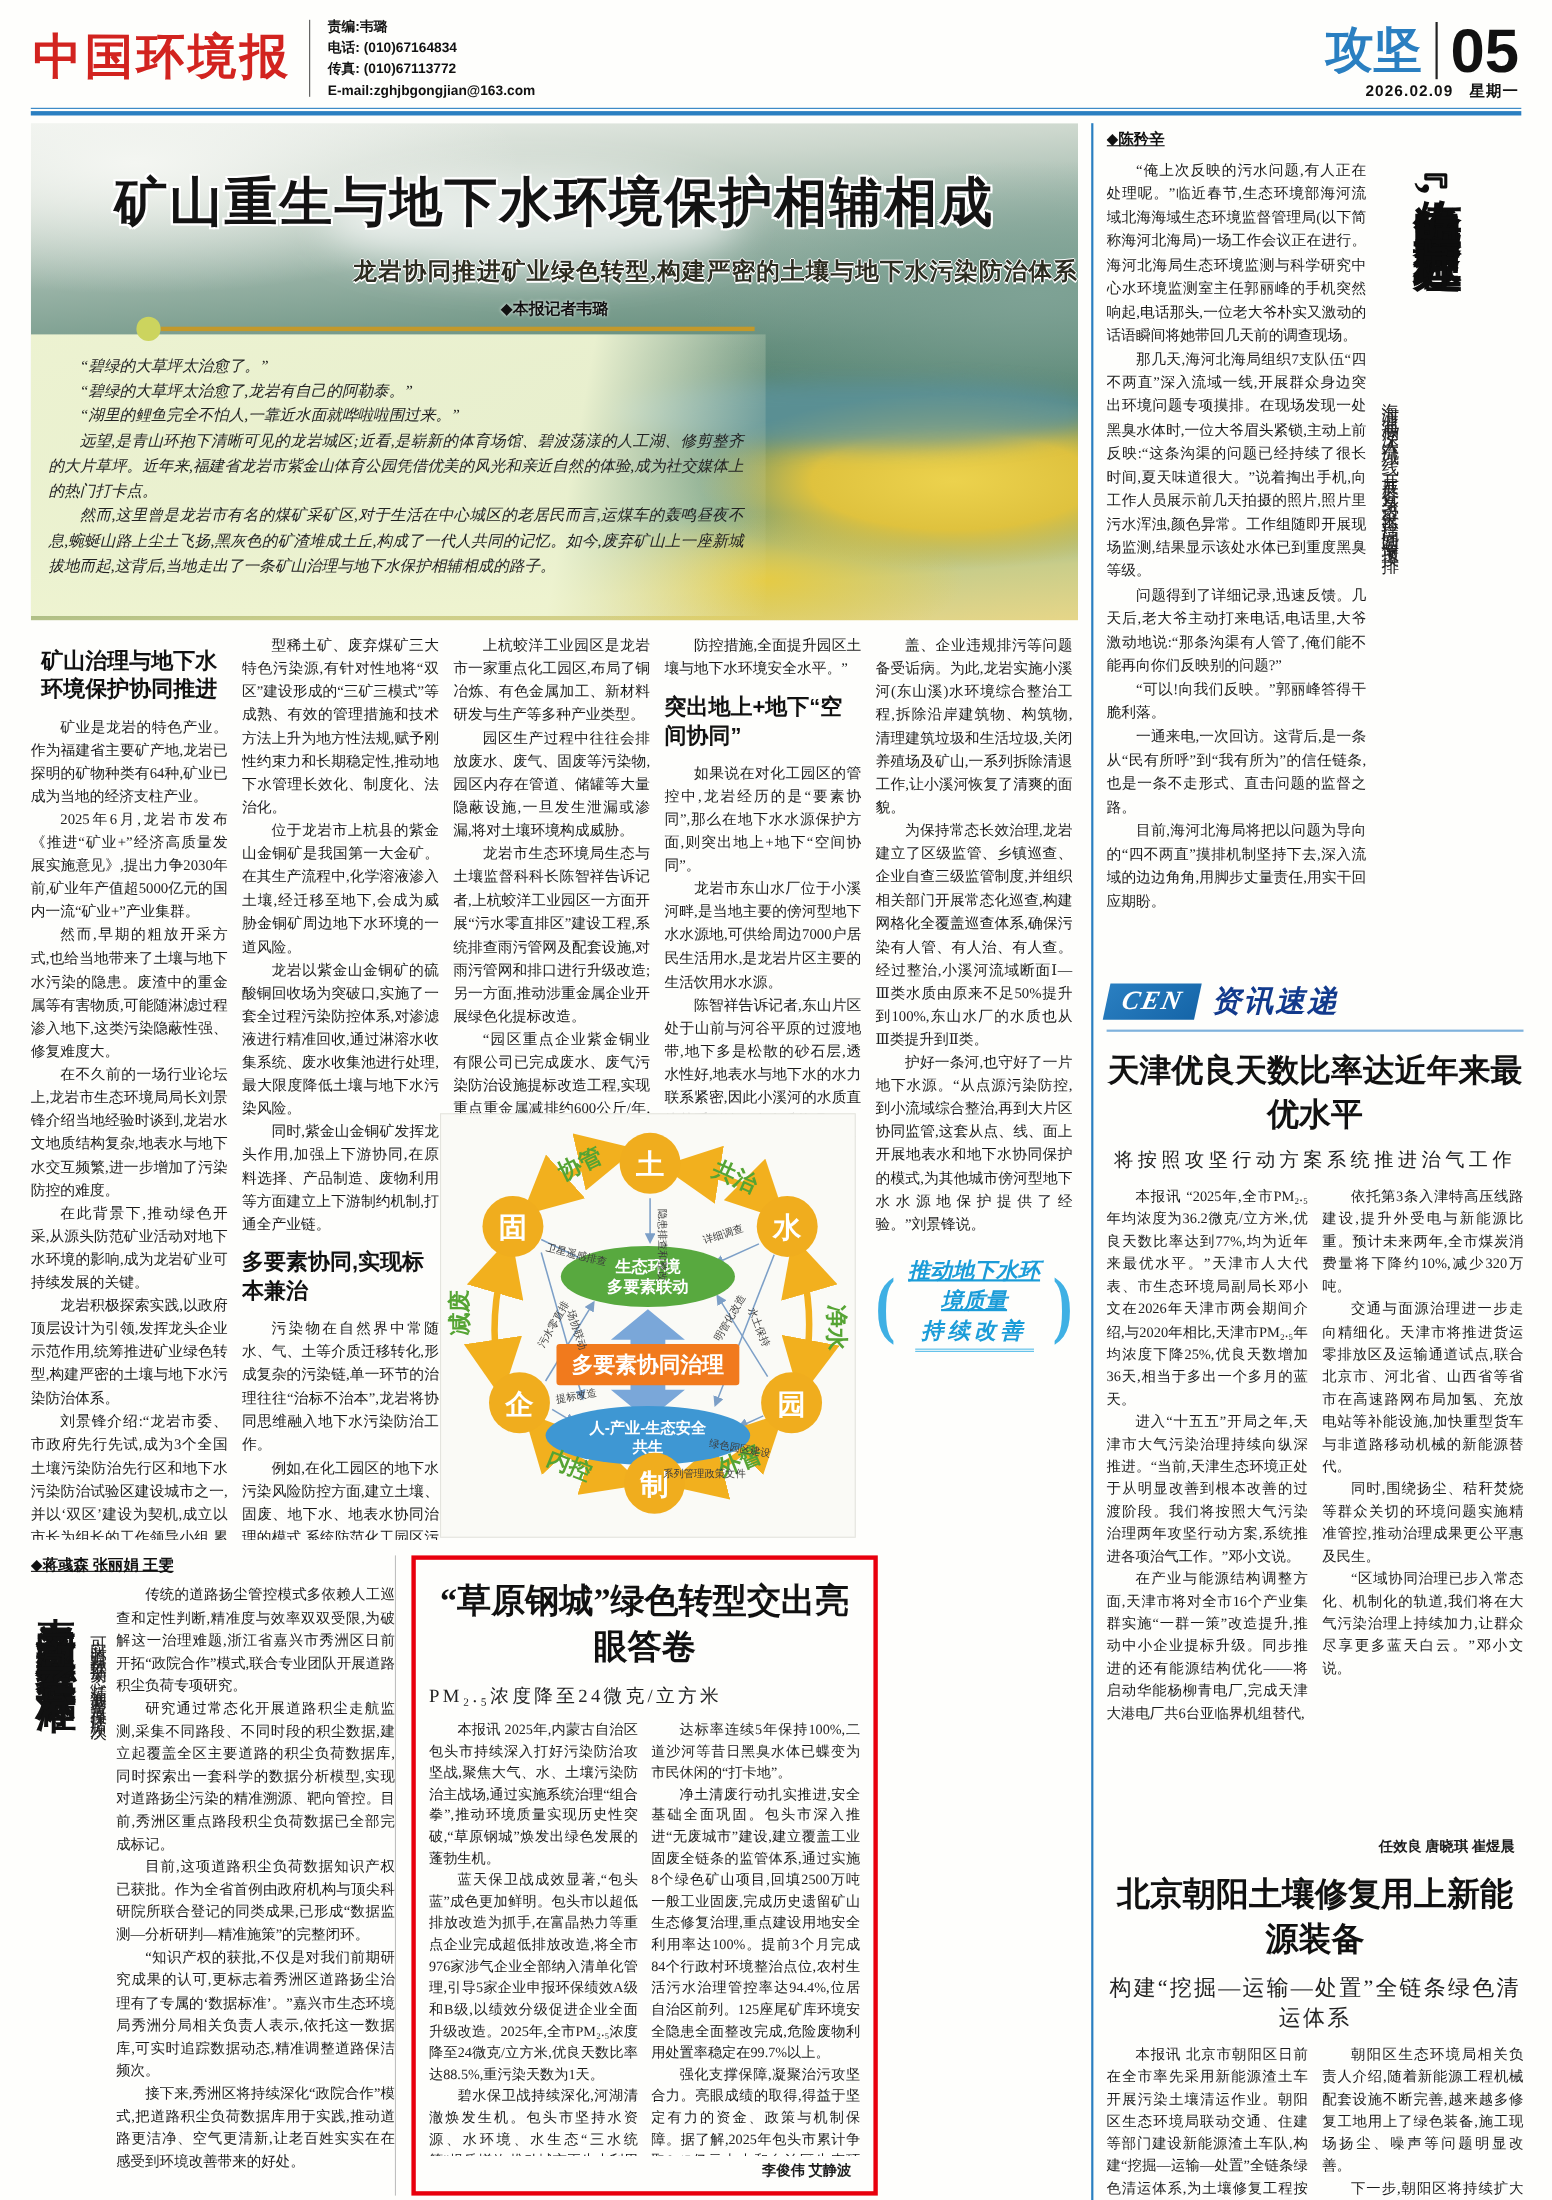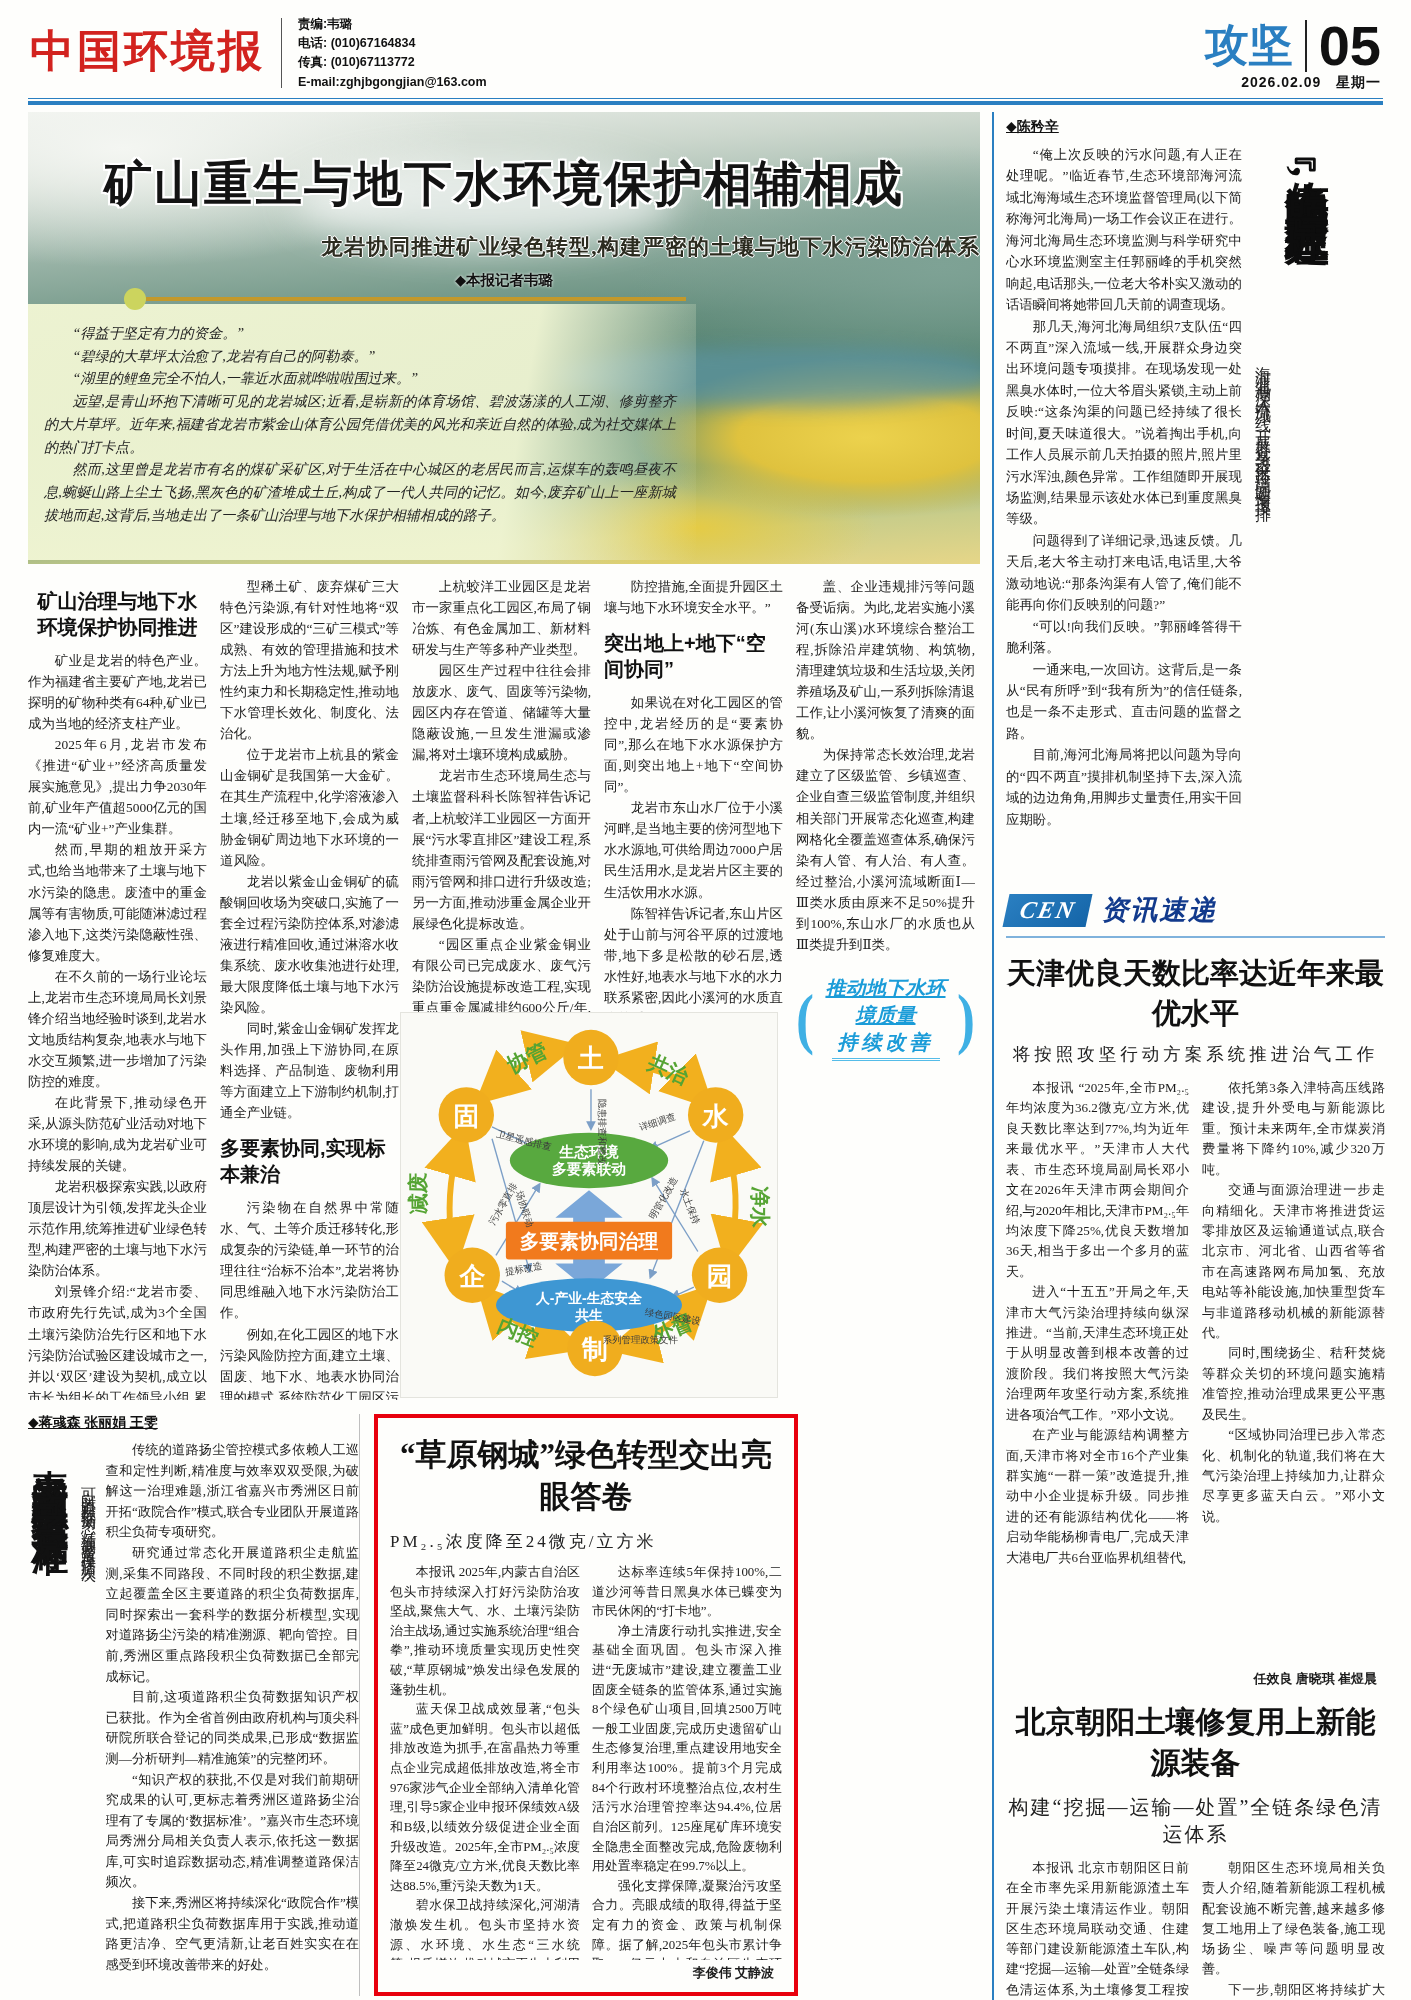--- a/index.html
+++ b/index.html
@@ -149,21 +149,21 @@
     <div class="left-region">
 
       <section class="hero">
         <div class="photo"></div>
         <div class="photo-mist"></div>
         <div class="photo-river"></div>
         <h1 class="hero-headline">矿山重生与地下水环境保护相辅相成</h1>
         <div class="hero-subhead">龙岩协同推进矿业绿色转型,构建严密的土壤与地下水污染防治体系</div>
         <div class="hero-byline">◆本报记者韦璐</div>
         <div class="intro-panel">
-            <p>“得益于坚定有力的资金。”</p>
+            <p>“碧绿的大草坪太治愈了。”</p>
             <p>“碧绿的大草坪太治愈了,龙岩有自己的阿勒泰。”</p>
             <p>“湖里的鲤鱼完全不怕人,一靠近水面就哗啦啦围过来。”</p>
             <p>远望,是青山环抱下清晰可见的龙岩城区;近看,是崭新的体育场馆、碧波荡漾的人工湖、修剪整齐的大片草坪。近年来,福建省龙岩市紫金山体育公园凭借优美的风光和亲近自然的体验,成为社交媒体上的热门打卡点。</p>
             <p>然而,这里曾是龙岩市有名的煤矿采矿区,对于生活在中心城区的老居民而言,运煤车的轰鸣昼夜不息,蜿蜒山路上尘土飞扬,黑灰色的矿渣堆成土丘,构成了一代人共同的记忆。如今,废弃矿山上一座新城拔地而起,这背后,当地走出了一条矿山治理与地下水保护相辅相成的路子。</p>
           </div>
       </section>
 
       <section class="body5">
         <div class="ncol">
           <h3 class="colhead">矿山治理与地下水环境保护协同推进</h3>
@@ -205,20 +205,21 @@
               <p>如果说在对化工园区的管控中,龙岩经历的是“要素协同”,那么在地下水水源保护方面,则突出地上+地下“空间协同”。</p>
               <p>龙岩市东山水厂位于小溪河畔,是当地主要的傍河型地下水水源地,可供给周边7000户居民生活用水,是龙岩片区主要的生活饮用水水源。</p>
               <p>陈智祥告诉记者,东山片区处于山前与河谷平原的过渡地带,地下多是松散的砂石层,透水性好,地表水与地下水的水力联系紧密,因此小溪河的水质直接关系到地下水水质状况。</p>
               <p>昔日的小溪河曾因矿区覆</p>
             </div>
         </div>
         <div class="ncol">
           <div>
               <p>盖、企业违规排污等问题备受诟病。为此,龙岩实施小溪河(东山溪)水环境综合整治工程,拆除沿岸建筑物、构筑物,清理建筑垃圾和生活垃圾,关闭养殖场及矿山,一系列拆除清退工作,让小溪河恢复了清爽的面貌。</p>
               <p>为保持常态长效治理,龙岩建立了区级监管、乡镇巡查、企业自查三级监管制度,并组织相关部门开展常态化巡查,构建网格化全覆盖巡查体系,确保污染有人管、有人治、有人查。经过整治,小溪河流域断面Ⅰ—Ⅲ类水质由原来不足50%提升到100%,东山水厂的水质也从Ⅲ类提升到Ⅱ类。</p>
+              <p>护好一条河,也守好了一片地下水源。“从点源污染防控,到小流域综合整治,再到大片区协同监管,这套从点、线、面上开展地表水和地下水协同保护的模式,为其他城市傍河型地下水水源地保护提供了经验。”刘景锋说。</p>
             </div>
           <div class="badge">
             <span class="badge-paren">(</span>
             <div class="badge-text">
               <div>推动地下水环境质量</div>
               <div><span class="badge-l2">持续改善</span></div>
             </div>
             <span class="badge-paren">)</span>
           </div>
         </div>

